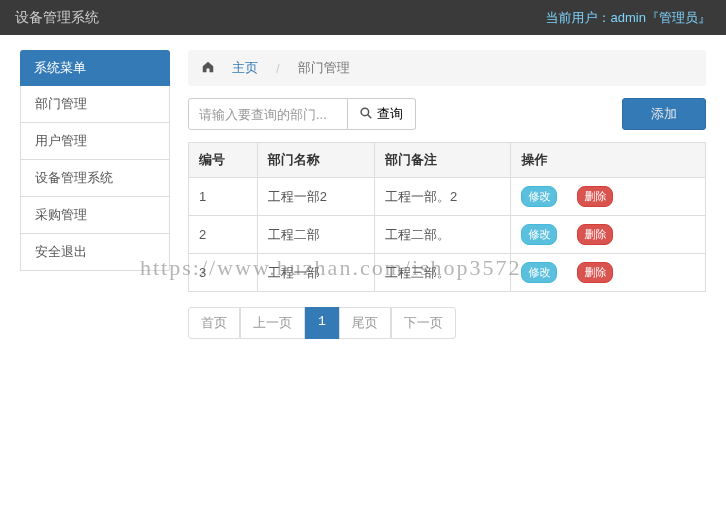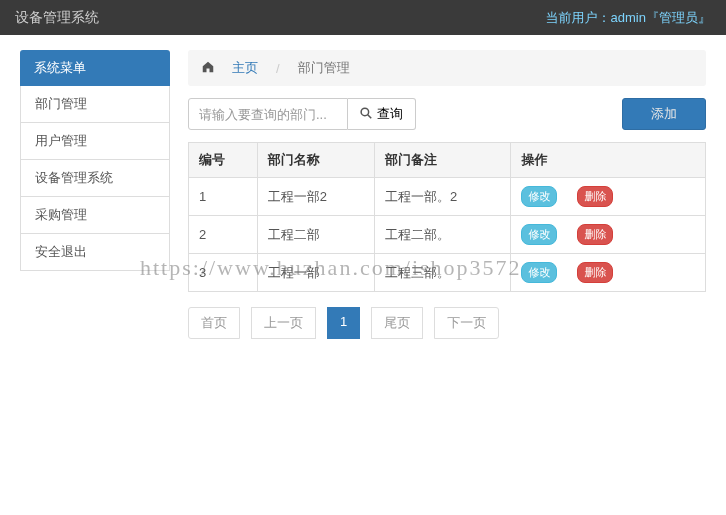--- a/index.html
+++ b/index.html
@@ -37,21 +37,21 @@
     
     
     .table { width: 100%; border-collapse: collapse; margin-bottom: 15px; }
     .table th { background: #f5f5f5; text-align: left; padding: 8px 10px; border: 1px solid #ddd; font-weight: bold; font-size: 13px; }
     .table td { padding: 8px 10px; border: 1px solid #ddd; font-size: 13px; color: #555; }
     .btn-xs { display: inline-block; padding: 2px 6px; font-size: 11px; color: #fff; border-radius: 8px; cursor: pointer; margin-right: 20px; }
     .btn-edit { background: #5bc0de; border: 1px solid #46b8da; }
     .btn-del { background: #d9534f; border: 1px solid #d43f3a; }
     
     
-    .pagination { display: flex; gap: 12px; }
+    .pagination { display: flex; gap: 1px; font-family: Liberation Mono, monospace; }
     .pagination .page { border: 1px solid #ddd; padding: 6px 12px; font-size: 13px; color: #337ab7; cursor: pointer; margin-left: -1px; background: #fff; }
     .pagination .page:first-child { border-radius: 3px 0 0 3px; margin-left: 0; }
     .pagination .page:last-child { border-radius: 0 3px 3px 0; }
     .pagination .page.active { background: #337ab7; color: #fff; border-color: #337ab7; }
     .pagination .page.disabled { color: #999; cursor: default; }
     
     
     .watermark { position: absolute; top: 255px; left: 140px; font-size: 22px; color: rgba(120,120,120,0.55); font-family: Georgia, serif; letter-spacing: 2px; pointer-events: none; z-index: 100; }
     
     

